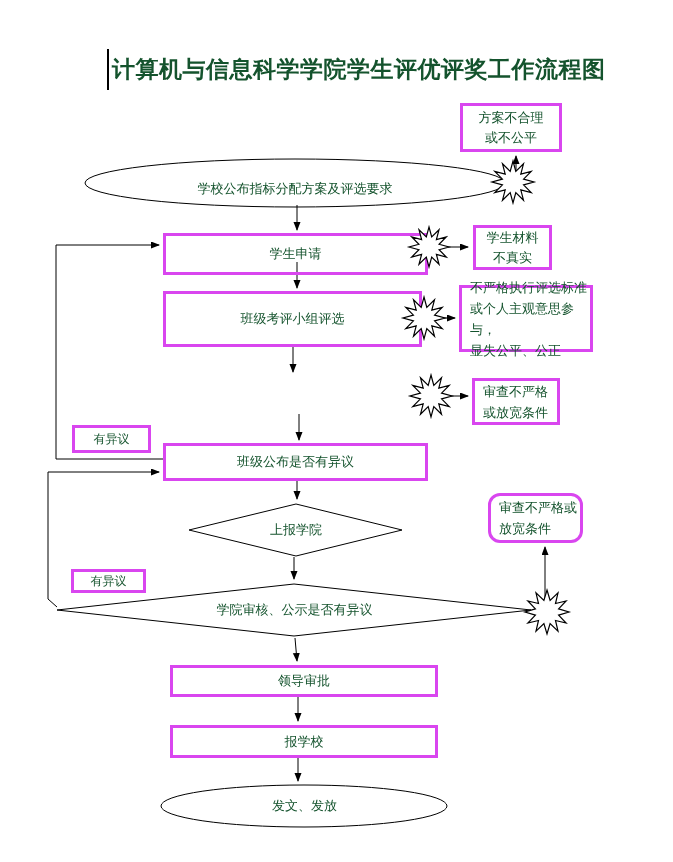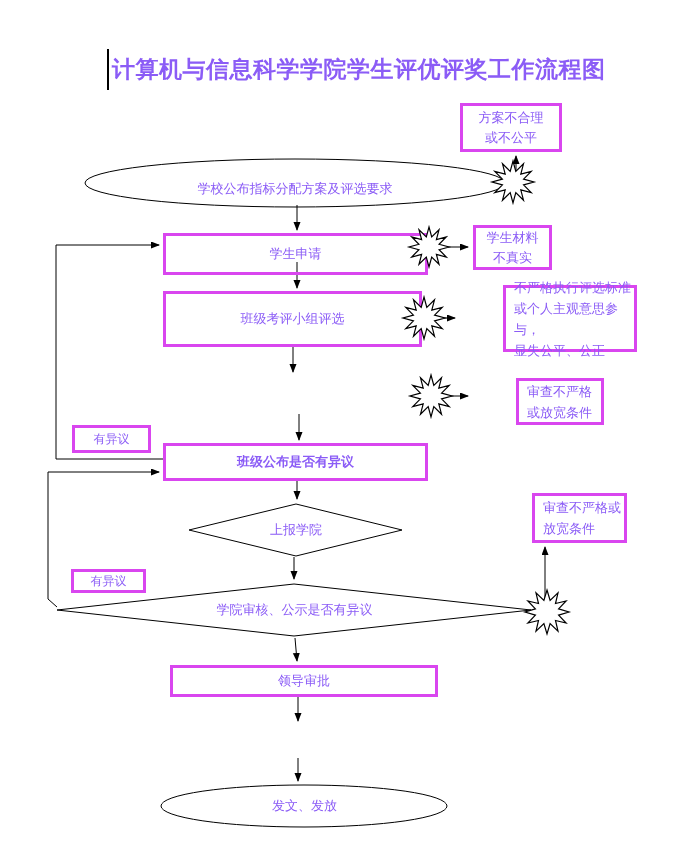--- a/index.html
+++ b/index.html
@@ -1,30 +1,30 @@
 <!DOCTYPE html>
 <html><head>
 <meta charset="utf-8">
 <style>
   html,body { margin:0; padding:0; background:#fff; }
   .page {
     position:relative; width:673px; height:862px; background:#ffffff;
-    font-family:"DejaVu Sans", sans-serif; color:#8b5cf6; overflow:hidden;
+    font-family:"DejaVu Sans", sans-serif; color:#14532d; overflow:hidden;
   }
   .abs { position:absolute; box-sizing:border-box; }
   .rect {
     border:3px solid #d946ef; background:transparent;
     display:flex; flex-direction:column; align-items:center; justify-content:center;
     font-size:13px; line-height:20px; text-align:center;
   }
   .plain {
     display:flex; flex-direction:column; align-items:center; justify-content:center;
     font-size:13px; line-height:20px; text-align:center; background:transparent;
   }
-  .left-text { align-items:flex-start; text-align:left; padding-left:8px; line-height:21px;margin-left:44px; }
+  .left-text { align-items:flex-start; text-align:left; padding-left:8px; line-height:21px; }
   .small { font-size:12px; line-height:18px; }
   .title {
     font-family:"DejaVu Serif", serif; font-weight:bold; font-size:23px;
     white-space:nowrap; letter-spacing:0.5px;
   }
   .cursor-bar { width:2px; background:#000; }
   svg.layer { position:absolute; left:0; top:0; }
 </style>
 </head>
 <body>
@@ -95,45 +95,48 @@
 
   <div class="abs rect left-text" style="left:472px; top:378px; width:88px; height:47px;">
     <span>审查不严格</span>
     <span>或放宽条件</span>
   </div>
 
   <div class="abs rect small" style="left:72px; top:425px; width:79px; height:28px;">
     <span>有异议</span>
   </div>
 
-  <div class="abs rect" style="left:163px; top:443px; width:265px; height:38px;font-weight:bold;">
+  <div class="abs rect" style="left:163px; top:443px; width:265px; height:38px;">
     <span>班级公布是否有异议</span>
   </div>
 
   <div class="abs plain" style="left:189px; top:503px; width:214px; height:54px;">
     <span>上报学院</span>
   </div>
 
-  <div class="abs rect left-text" style="left:488px; top:493px; width:95px; height:50px;">
+  <div class="abs rect left-text" style="left:488px; top:493px; width:95px; height:50px;border-radius:12px;">
     <span>审查不严格或</span>
     <span>放宽条件</span>
   </div>
 
   <div class="abs rect small" style="left:71px; top:569px; width:75px; height:24px;">
     <span>有异议</span>
   </div>
 
   <div class="abs plain" style="left:57px; top:583px; width:475px; height:54px;">
     <span>学院审核、公示是否有异议</span>
   </div>
 
   <div class="abs rect" style="left:170px; top:665px; width:268px; height:32px;">
     <span>领导审批</span>
   </div>
 
+  <div class="abs rect" style="left:170px; top:725px; width:268px; height:33px;">
+    <span>报学校</span>
+  </div>
 
   <div class="abs plain" style="left:162px; top:785px; width:285px; height:42px;">
     <span>发文、发放</span>
   </div>
 
   <svg class="layer" width="673" height="862" id="burst-layer">
       <polygon points="513.0,161.0 515.8,171.4 523.5,163.8 520.8,174.2 531.2,171.5 523.6,179.2 534.0,182.0 523.6,184.8 531.2,192.5 520.8,189.8 523.5,200.2 515.8,192.6 513.0,203.0 510.2,192.6 502.5,200.2 505.2,189.8 494.8,192.5 502.4,184.8 492.0,182.0 502.4,179.2 494.8,171.5 505.2,174.2 502.5,163.8 510.2,171.4" fill="#ffffff" stroke="#000000" stroke-width="1.2"></polygon>
       <polygon points="429.0,227.0 431.7,236.9 439.0,229.7 436.4,239.6 446.3,237.0 439.1,244.3 449.0,247.0 439.1,249.7 446.3,257.0 436.4,254.4 439.0,264.3 431.7,257.1 429.0,267.0 426.3,257.1 419.0,264.3 421.6,254.4 411.7,257.0 418.9,249.7 409.0,247.0 418.9,244.3 411.7,237.0 421.6,239.6 419.0,229.7 426.3,236.9" fill="#ffffff" stroke="#000000" stroke-width="1.2"></polygon>
       <polygon points="424.0,297.0 426.8,307.4 434.5,299.8 431.8,310.2 442.2,307.5 434.6,315.2 445.0,318.0 434.6,320.8 442.2,328.5 431.8,325.8 434.5,336.2 426.8,328.6 424.0,339.0 421.2,328.6 413.5,336.2 416.2,325.8 405.8,328.5 413.4,320.8 403.0,318.0 413.4,315.2 405.8,307.5 416.2,310.2 413.5,299.8 421.2,307.4" fill="#ffffff" stroke="#000000" stroke-width="1.2"></polygon>
       <polygon points="431.0,375.0 433.8,385.4 441.5,377.8 438.8,388.2 449.2,385.5 441.6,393.2 452.0,396.0 441.6,398.8 449.2,406.5 438.8,403.8 441.5,414.2 433.8,406.6 431.0,417.0 428.2,406.6 420.5,414.2 423.2,403.8 412.8,406.5 420.4,398.8 410.0,396.0 420.4,393.2 412.8,385.5 423.2,388.2 420.5,377.8 428.2,385.4" fill="#ffffff" stroke="#000000" stroke-width="1.2"></polygon>

